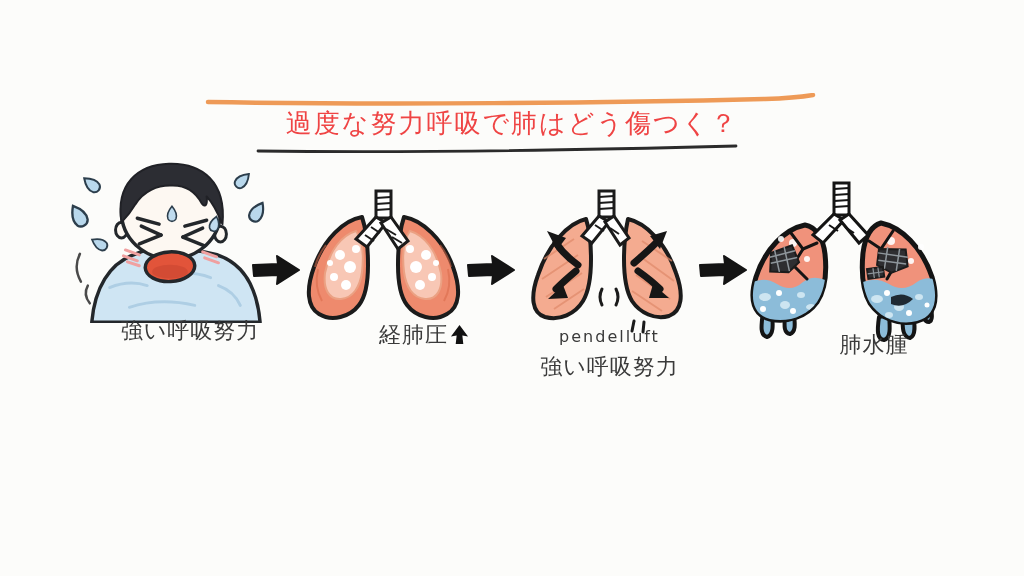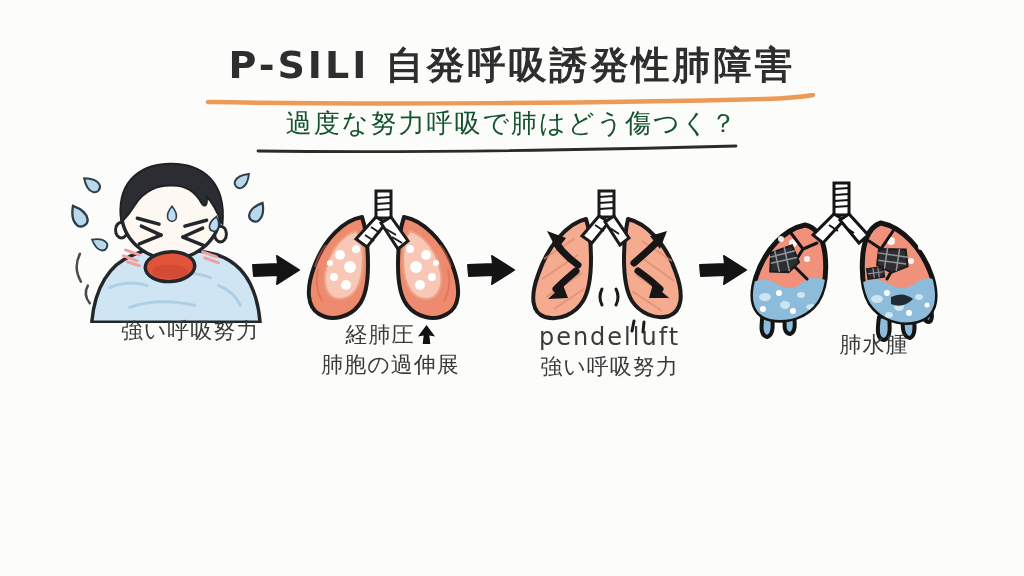--- a/index.html
+++ b/index.html
@@ -2,33 +2,32 @@
 <html><head>
 <meta charset="utf-8">
 <style>
   html,body{margin:0;padding:0;}
   #stage{position:relative;width:1024px;height:576px;background:#fcfcfa;overflow:hidden;
          font-family:"DejaVu Sans",sans-serif;color:#2e2e2e;}
   .abs{position:absolute;}
   .title{top:40px;left:0;width:1024px;text-align:center;font-size:38px;font-weight:600;
          letter-spacing:3px;color:#2e2e2e;}
   .subtitle{top:106px;left:0;width:1024px;text-align:center;font-size:26px;font-weight:500;
-         letter-spacing:2px;color:#14532d;}
+         letter-spacing:2px;color:#ef4444;}
   .stage-label{font-size:22px;font-weight:500;letter-spacing:1px;color:#3a3a3a;
          text-align:center;line-height:30px;}
-  .stage-label .en{font-size:24px;letter-spacing:2px;text-align:center;}
+  .stage-label .en{font-size:16px;letter-spacing:2px;text-align:center;}
   .mini-arrow{display:inline-block;vertical-align:-3px;margin-left:2px;}
   svg{display:block;}
 </style>
 </head>
 <body>
 
 <div id="stage">
 
-  <div class="abs title">P-SILI 自発呼吸誘発性肺障害</div>
   <svg class="abs" style="left:205px;top:93px;" width="612" height="14" viewBox="0 0 612 14">
     <path d="M3 9 C180 12 400 10 560 6 Q590 5 608 2" stroke="#ee9a57" stroke-width="4.5" fill="none" stroke-linecap="round"></path>
   </svg>
 
   <div class="abs subtitle">過度な努力呼吸で肺はどう傷つく？</div>
   <svg class="abs" style="left:256px;top:143px;" width="484" height="12" viewBox="0 0 484 12">
     <path d="M2 8 C150 10 330 7 480 3" stroke="#2b2b2b" stroke-width="2.8" fill="none" stroke-linecap="round"></path>
   </svg>
 
   <svg class="abs" style="left:70px;top:158px;" width="198" height="165" viewBox="0 0 200 165">
@@ -286,25 +285,24 @@
         <path d="M88 44 L97 50"></path>
           <path d="M104 46 L113 52"></path>
       </g>
     </g>
   </svg>
 
   <div class="abs stage-label" style="left:85px;top:316px;width:210px;">
     <div><span>強い呼吸努力</span></div>
   </div>
 
-  <div class="abs stage-label" style="left:298px;top:320px;width:185px;">
+  <div class="abs stage-label" style="left:284px;top:320px;width:185px;text-align:right;">
     <div><span>経肺圧</span><svg class="mini-arrow" width="19" height="21" viewBox="0 0 20 22">
           <polygon points="6,21 14,21 13,12 19,13 10,1 1,13 7,12" fill="#111"></polygon>
         </svg></div>
-    <div><span>肺胞の過伸展</span></div>
   </div>
 
   <div class="abs stage-label" style="left:512px;top:322px;width:195px;">
     <div class="en"><span>pendelluft</span></div>
     <div><span>強い呼吸努力</span></div>
   </div>
 
   <div class="abs stage-label" style="left:774px;top:330px;width:200px;">
     <div><span>肺水腫</span></div>
   </div>

